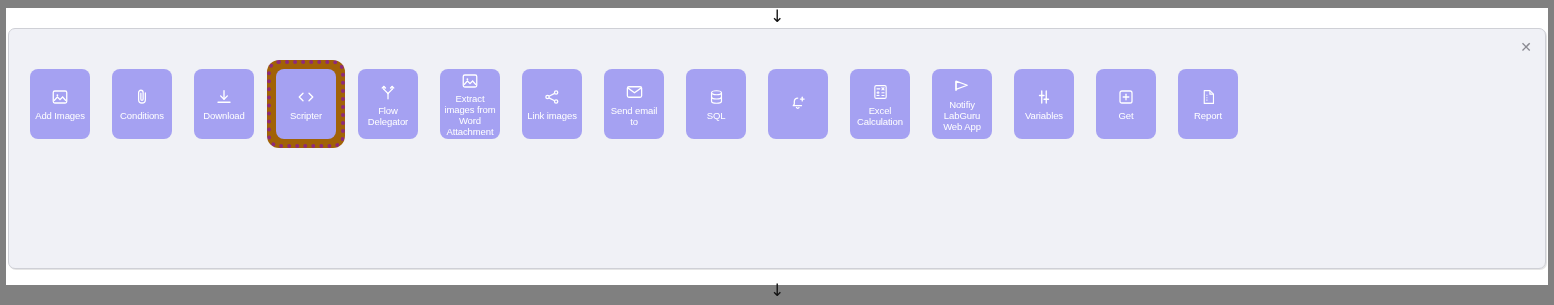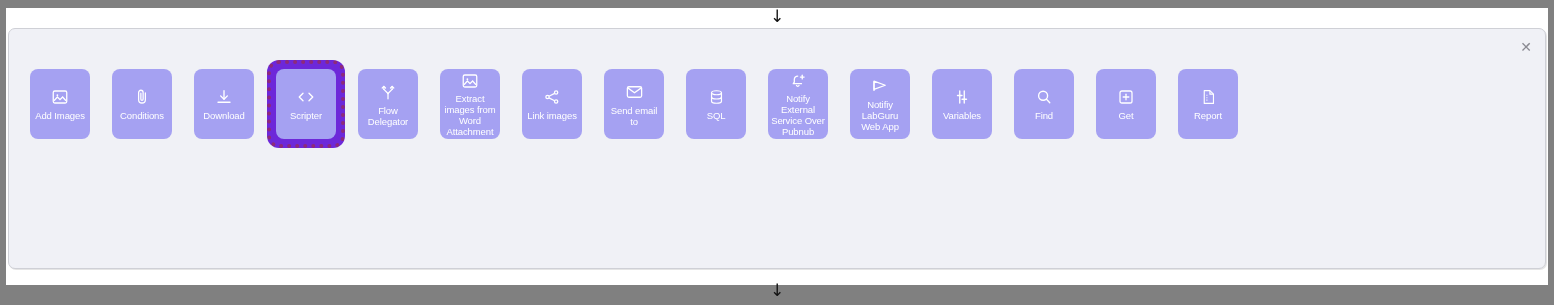--- a/index.html
+++ b/index.html
@@ -105,21 +105,21 @@
   .tile-slot {
     width: 78px;
     height: 88px;
     padding: 5px;
     border: 4px dotted transparent;
     border-radius: 12px;
     background-clip: padding-box;
   }
   .tile-slot.selected {
     border-color: #8e2a7a;
-    background: #6d28d9;
+    background: #a16207;
   }
 
   .tile {
     width: 100%;
     height: 100%;
     background: #a5a1f2;
     border-radius: 8px;
     display: flex;
     flex-direction: column;
     align-items: center;
@@ -275,21 +275,36 @@
         <div class="tile-slot">
           <div class="tile">
             <span class="tile-icon">
               <svg width="19" height="18" viewBox="0 0 24 24" fill="none" stroke="currentColor" stroke-width="1.7" stroke-linecap="round" stroke-linejoin="round">
                 <path d="M16 15.5H5l1.4-2V10a4.6 4.6 0 0 1 4.6-4.6"></path>
                 <path d="M9.3 18a1.9 1.9 0 0 0 3.4 0"></path>
                 <path d="M17 4.2v5"></path>
                 <path d="M14.5 6.7h5"></path>
               </svg>
             </span>
-            <span class="tile-label">Notify External Service Over Pubnub</span>
+          </div>
+        </div>
+        <div class="tile-slot">
+          <div class="tile">
+            <span class="tile-icon">
+              <svg width="17" height="18" viewBox="0 0 24 24" fill="none" stroke="currentColor" stroke-width="1.6" stroke-linecap="round">
+                <rect x="4" y="3" width="16" height="18" rx="2"></rect>
+                <path d="M7 7.5h4"></path>
+                <path d="M14 6l3 3M17 6l-3 3"></path>
+                <path d="M7 13h3M8.5 11.5v3"></path>
+                <path d="M14 13h3"></path>
+                <path d="M7 17h3"></path>
+                <path d="M14 17h3"></path>
+              </svg>
+            </span>
+            <span class="tile-label">Excel Calculation</span>
           </div>
         </div>
         <div class="tile-slot">
           <div class="tile">
             <span class="tile-icon">
               <svg width="20" height="18" viewBox="0 0 24 24" fill="none" stroke="currentColor" stroke-width="1.7" stroke-linejoin="round">
                 <path d="M4 5.5v13"></path>
                 <path d="M4 5.5l15 5.5L4 16.5z"></path>
               </svg>
             </span>
@@ -300,31 +315,20 @@
           <div class="tile">
             <span class="tile-icon">
               <svg width="18" height="18" viewBox="0 0 24 24" fill="none" stroke="currentColor" stroke-width="1.8" stroke-linecap="round">
                 <path d="M9 4v16"></path>
                 <path d="M6 10h6"></path>
                 <path d="M15 4v16"></path>
                 <path d="M12 15h6"></path>
               </svg>
             </span>
             <span class="tile-label">Variables</span>
-          </div>
-        </div>
-        <div class="tile-slot">
-          <div class="tile">
-            <span class="tile-icon">
-              <svg width="18" height="18" viewBox="0 0 24 24" fill="none" stroke="currentColor" stroke-width="1.8" stroke-linecap="round">
-                <circle cx="10.8" cy="10.3" r="6"></circle>
-                <path d="M15.3 15l4.4 4.6"></path>
-              </svg>
-            </span>
-            <span class="tile-label">Find</span>
           </div>
         </div>
         <div class="tile-slot">
           <div class="tile">
             <span class="tile-icon">
               <svg width="18" height="18" viewBox="0 0 24 24" fill="none" stroke="currentColor" stroke-width="1.7" stroke-linecap="round">
                 <rect x="4" y="4" width="16" height="16" rx="2.5"></rect>
                 <path d="M12 8.2v7.6"></path>
                 <path d="M8.2 12h7.6"></path>
               </svg>

